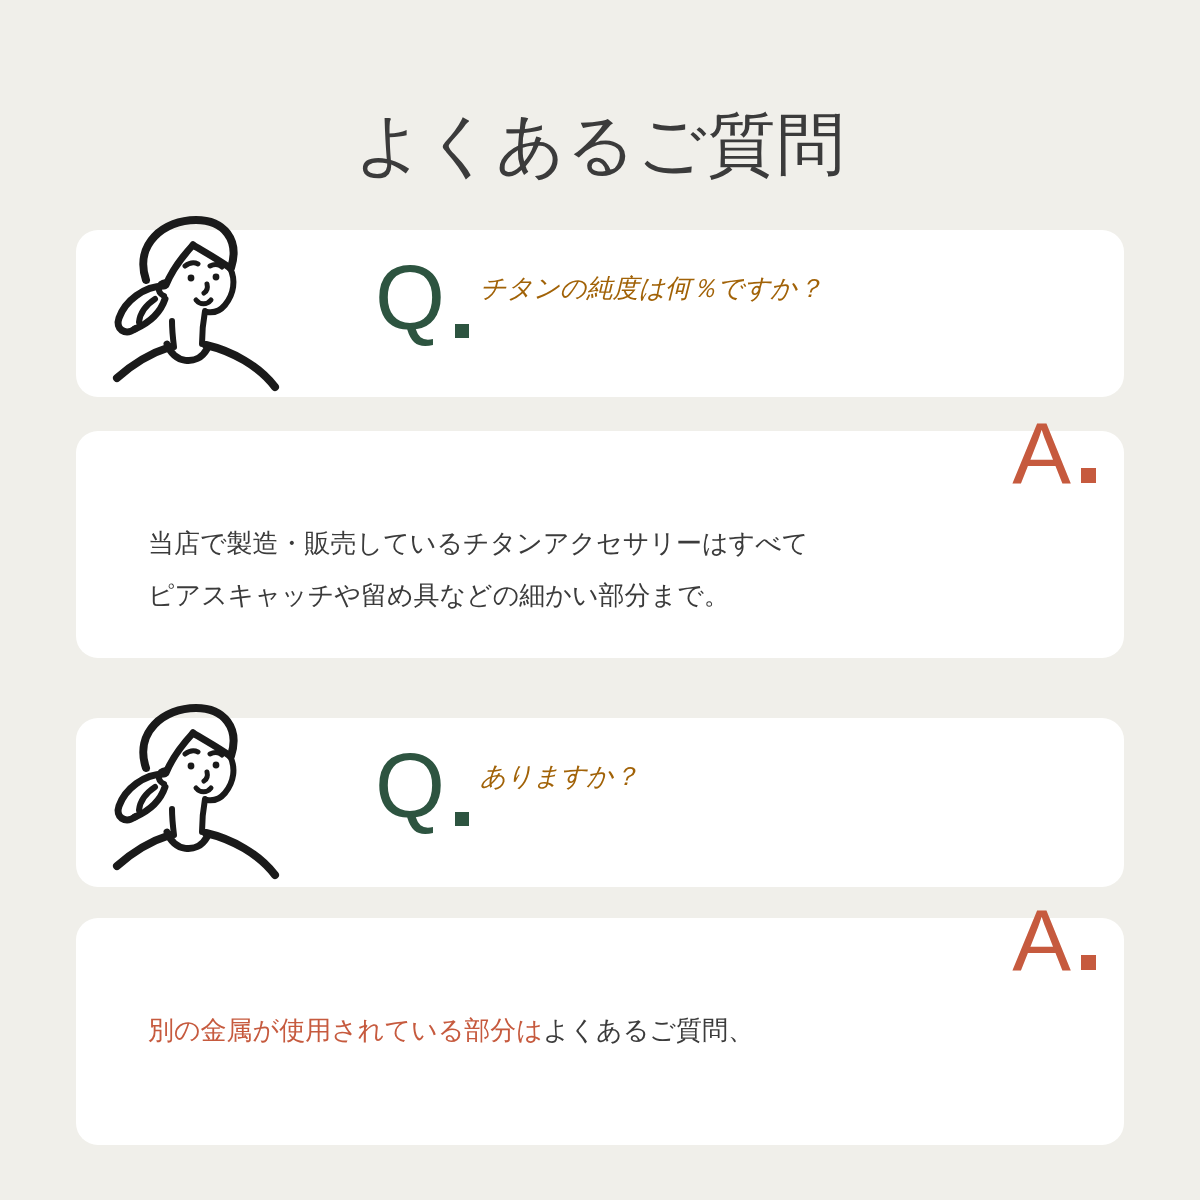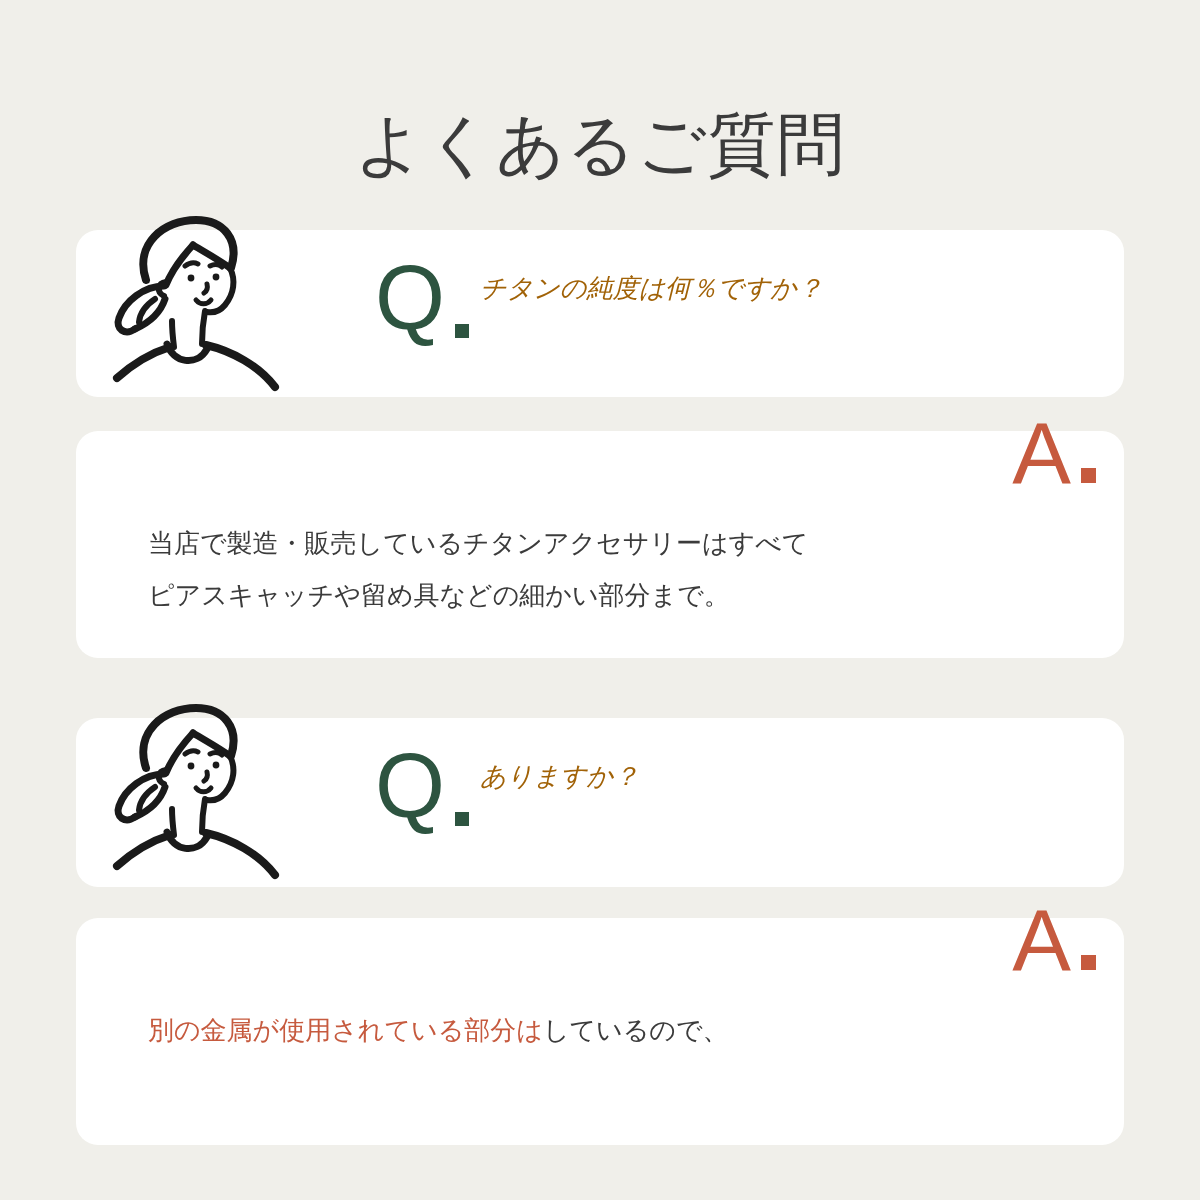--- a/index.html
+++ b/index.html
@@ -140,17 +140,17 @@
       <div>ありますか？</div>
     </div>
   </section>
 
   <section class="card" id="card-a2">
     <div class="a-label">
       <span class="big-letter">A</span>
         <span class="sq-dot"></span>
     </div>
     <div class="a-text">
-      <div><span class="hl">別の金属が使用されている部分は</span><span>しているので、</span></div>
+      <div><span class="hl">別の金属が使用されている部分は</span><span>よくあるご質問、</span></div>
     </div>
   </section>
 
 </div>
 
 </body></html>

